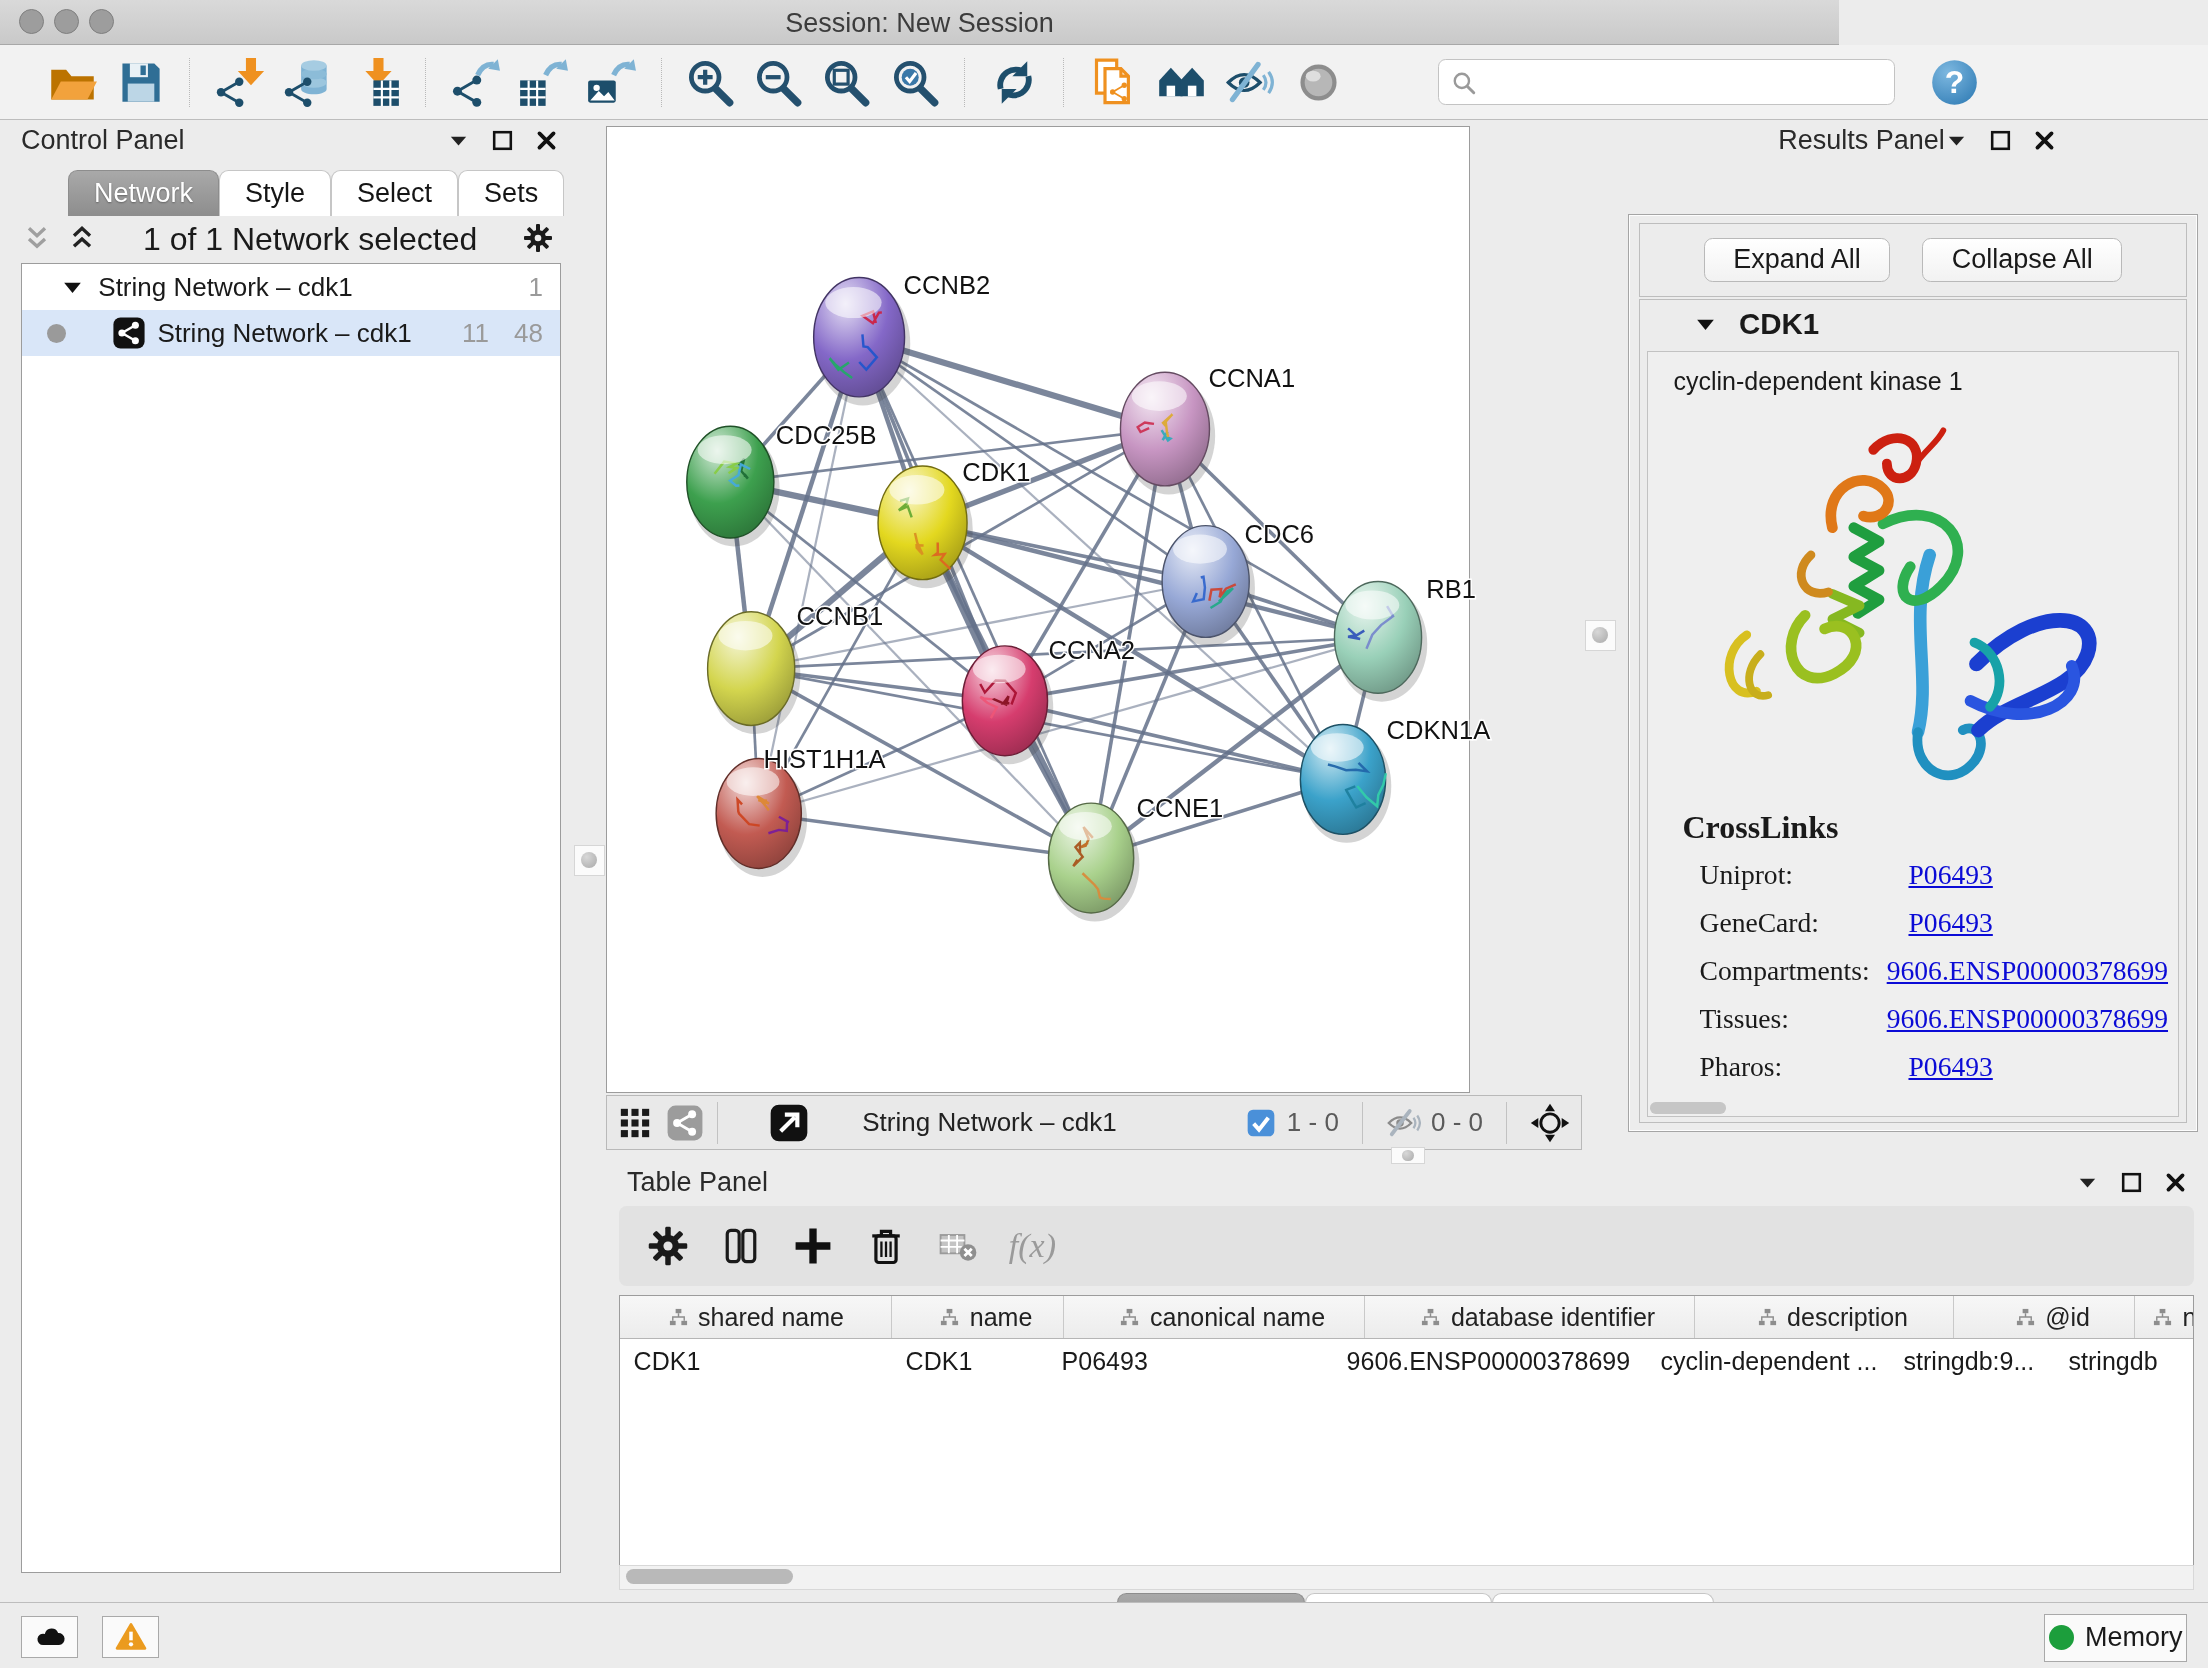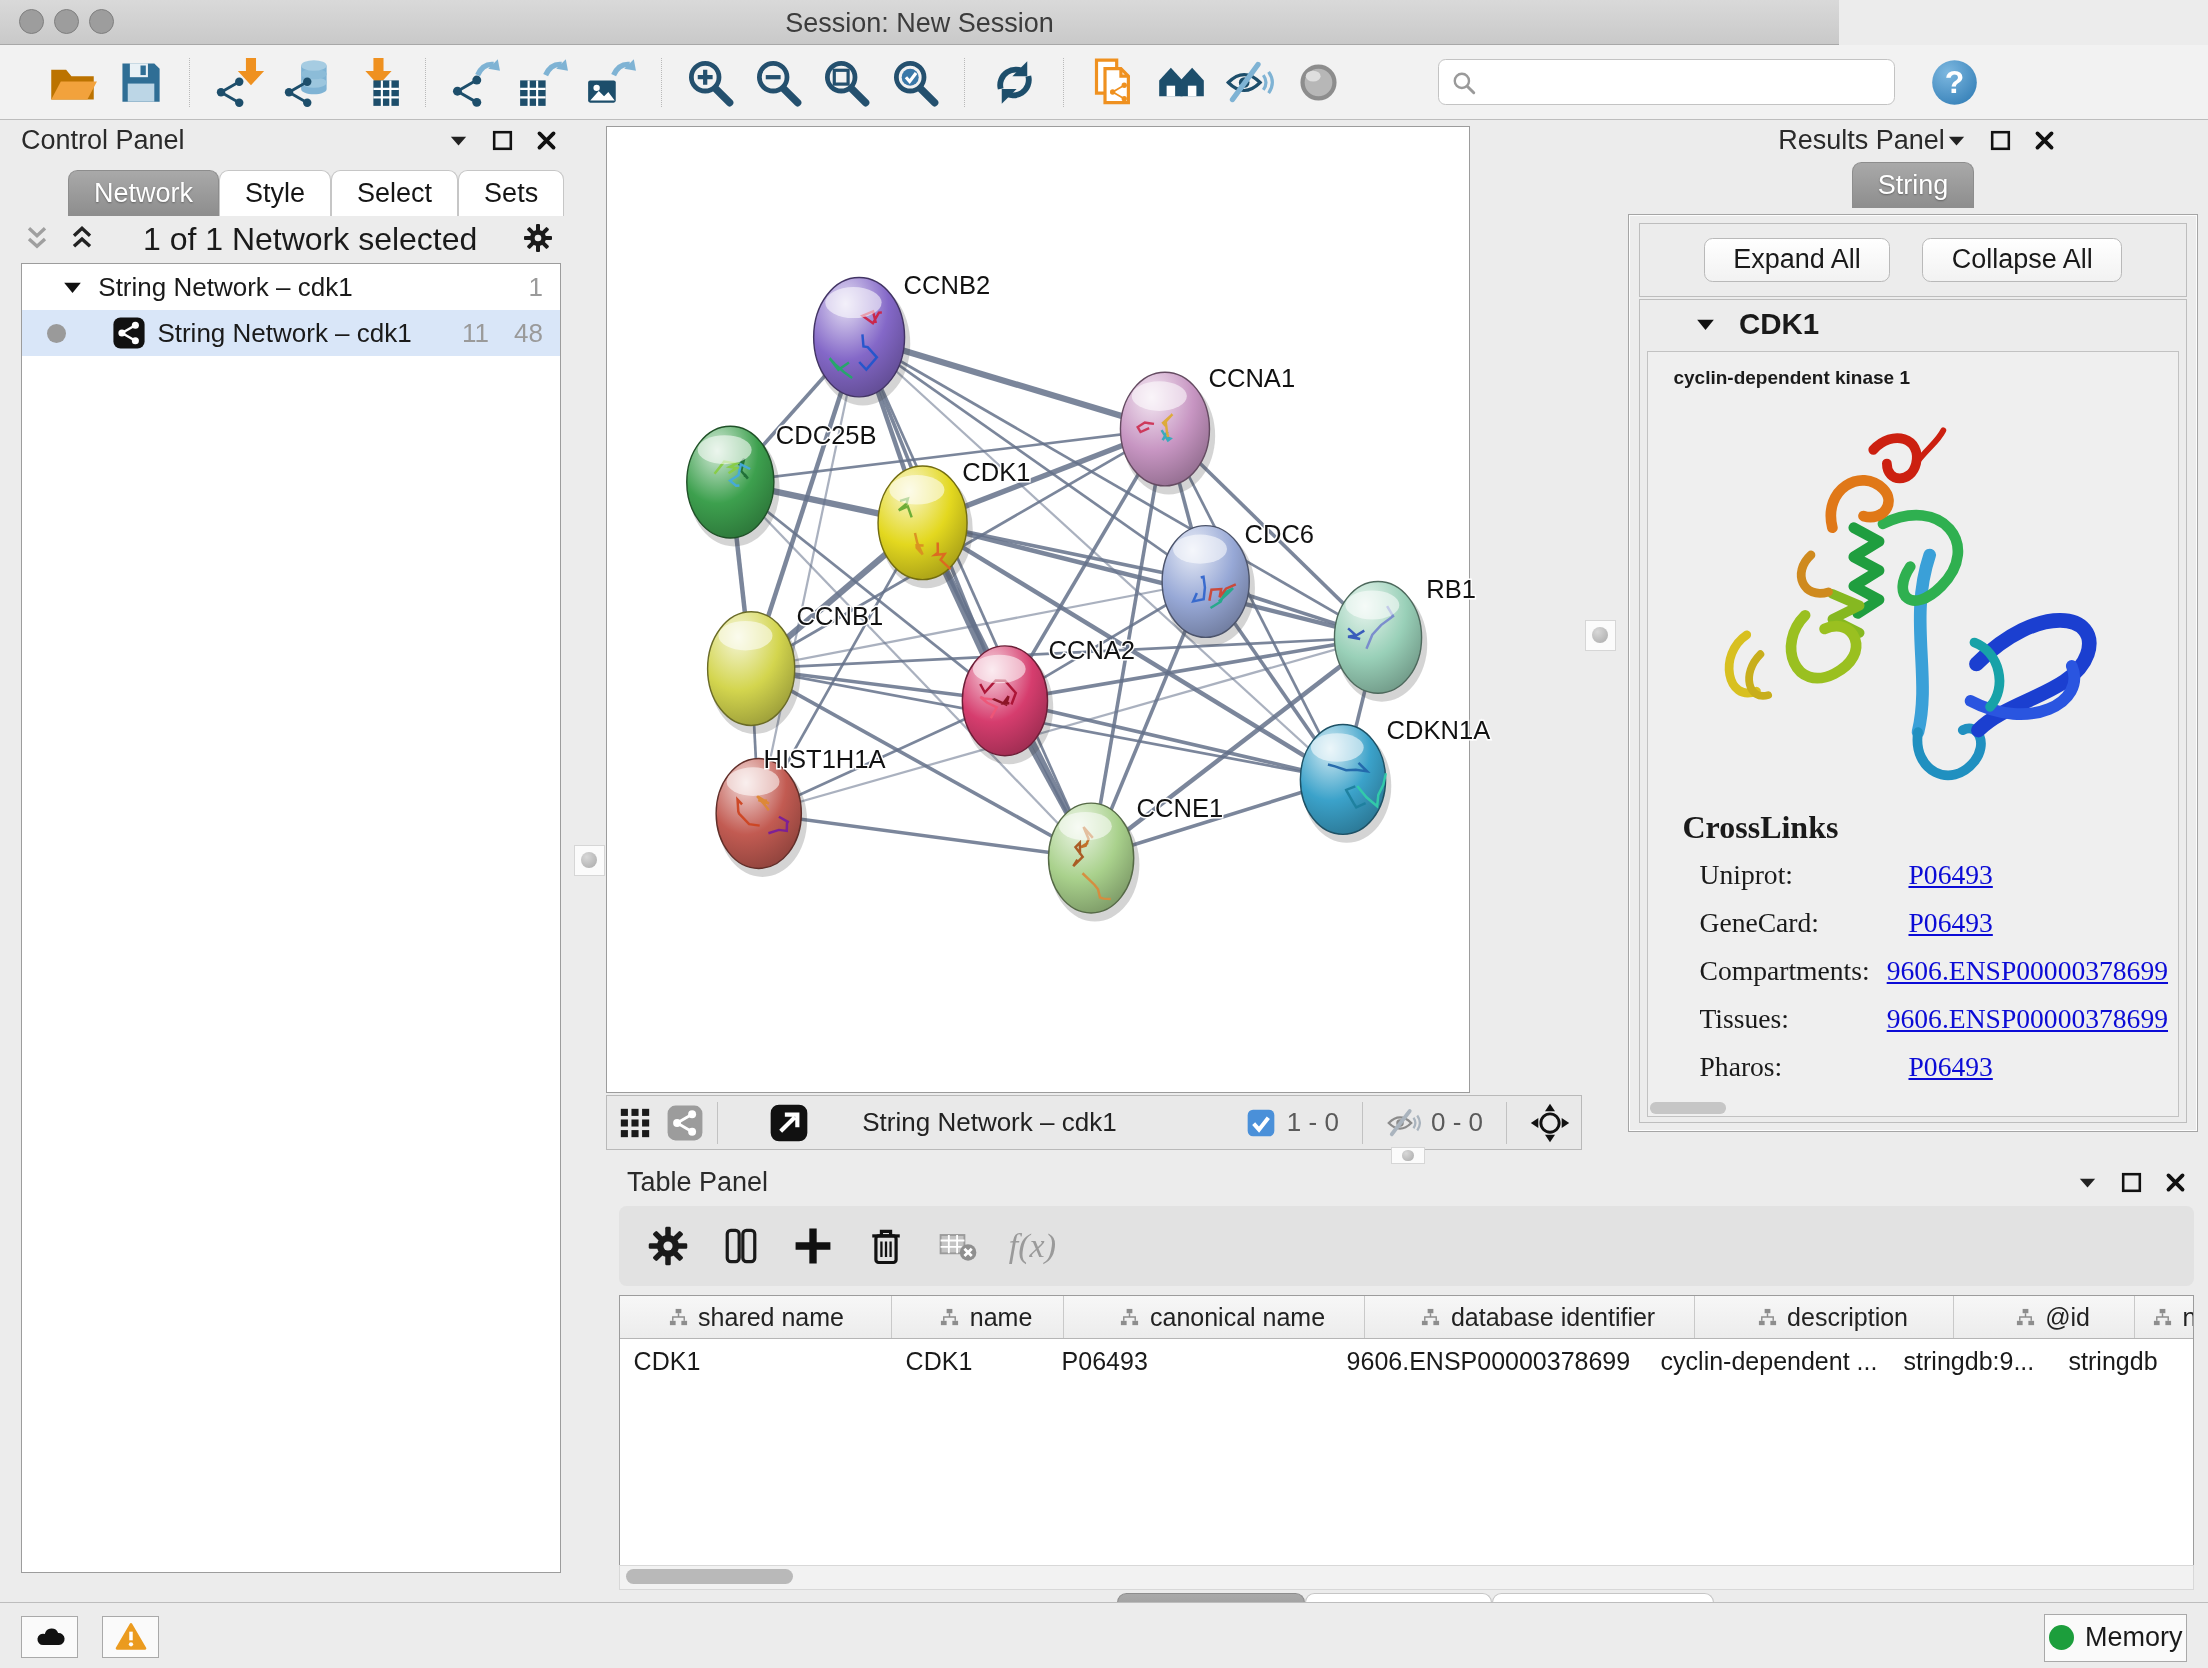--- a/index.html
+++ b/index.html
@@ -65,21 +65,21 @@
     border:1.9px solid #a5a5a5;box-shadow:inset 0 0 0 1px #fdfdfd;}
   #rp-buttons{position:absolute;left:9.5px;right:9.5px;top:7.6px;height:72px;border:1px solid #bdbdbd;
     display:flex;align-items:center;justify-content:center;gap:32px;}
   .rp-btn{height:42px;line-height:40px;padding:0 28.5px;background:linear-gradient(#ffffff,#f2f2f2);
     border:1px solid #b9b9b9;border-radius:8.6px;font-size:27px;}
   #rp-sections{position:absolute;left:9.5px;right:9.5px;top:84px;bottom:7.6px;border:1px solid #bdbdbd;}
   #gene-header{height:48px;display:flex;align-items:center;}
   #gene-header svg{width:25px;height:25px;margin:0 21px 0 53px;}
   #gene-name{font-size:29.5px;font-weight:bold;}
   #gene-box{position:absolute;left:7.6px;right:7.6px;top:51px;bottom:5.7px;border:1px solid #c2c2c2;background:#efefef;overflow:hidden;}
-  #gene-desc{font-size:19px;margin:15px 0 8px 25px;font-weight:bold;}
+  #gene-desc{font-size:25px;margin:15px 0 8px 25px;}
   #protein-img{position:absolute;left:28.5px;top:57px;width:447px;height:399px;}
   #crosslinks{position:absolute;left:34px;top:457px;right:9.5px;font-family:"Liberation Serif","DejaVu Serif",serif;}
   #crosslinks h3{font-size:32px;margin:0 0 13.3px 0;font-family:Liberation Serif, serif;}
   .cl-row{display:flex;font-size:27.6px;margin-bottom:16px;}
   .cl-label{width:209px;padding-left:17px;}
   .cl-link{color:#0b0bd6;text-decoration:underline;}
   #rp-hscroll{position:absolute;left:1.9px;bottom:1.9px;height:11.4px;width:76px;background:#c6c6c6;border-radius:5.7px;}
   
   #table-panel{position:absolute;left:606px;top:1164px;width:1596px;height:453px;}
   #tp-header{position:absolute;left:21px;right:15px;top:3.8px;height:30px;display:flex;justify-content:space-between;align-items:center;}
@@ -666,23 +666,20 @@
             <path d="M6 12 h24 l-12 14 z" fill="#222"></path>
           </svg>
         <svg viewBox="0 0 36 36">
             <rect x="5" y="5" width="26" height="26" fill="none" stroke="#111" stroke-width="4"></rect>
           </svg>
         <svg viewBox="0 0 36 36">
             <path d="M7 7 L29 29 M29 7 L7 29" stroke="#111" stroke-width="6" stroke-linecap="round"></path>
           </svg>
       </span>
     </div>
-    <div id="rp-tab">
-      <span class="tab active">String</span>
-    </div>
     <div id="rp-box">
       <div id="rp-buttons">
         <span class="rp-btn">Expand All</span>
         <span class="rp-btn">Collapse All</span>
       </div>
       <div id="rp-sections">
         <div id="gene-header">
           <svg viewBox="0 0 36 36">
               <path d="M6 11 h24 l-12 15 z" fill="#111"></path>
             </svg>

